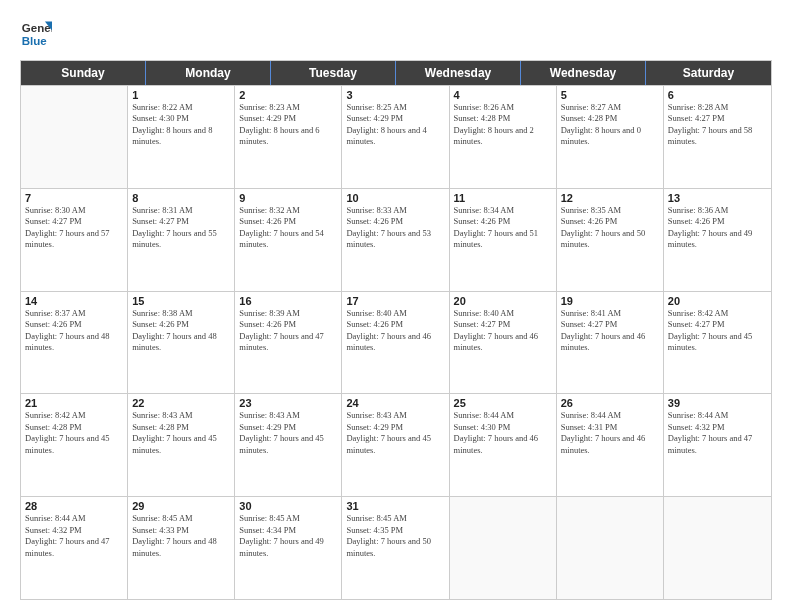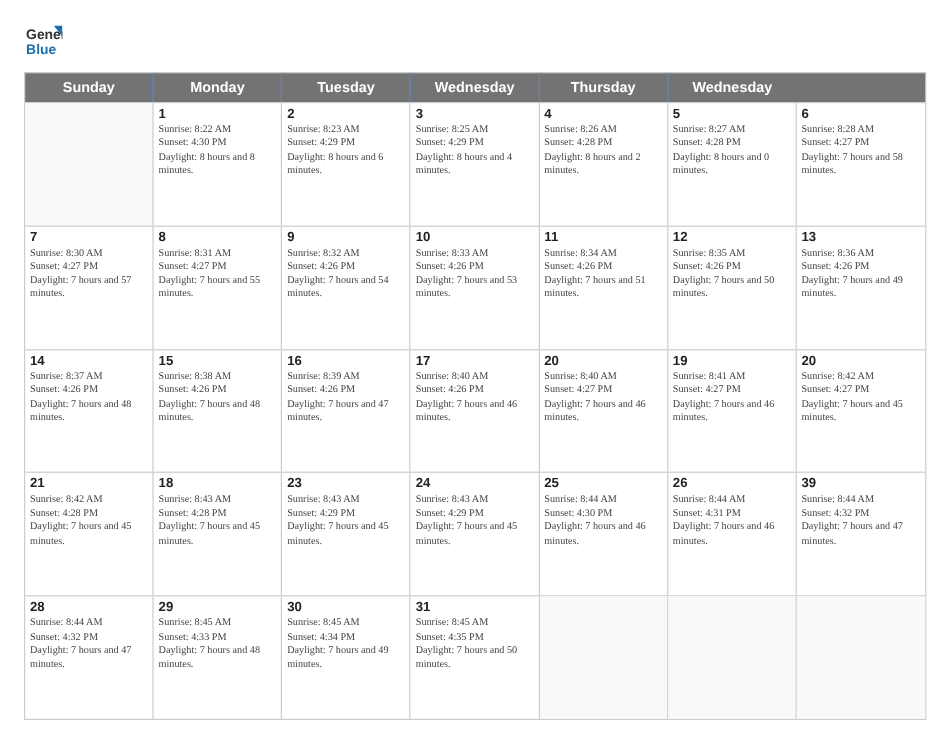--- a/index.html
+++ b/index.html
@@ -45,22 +45,22 @@
       color: #555;
     }
     .calendar {
       flex: 1;
       display: flex;
       flex-direction: column;
       border: 1px solid #ccc;
     }
     .cal-header-row {
       display: grid;
-      grid-template-columns: repeat(7, 1fr);
-      background: #737373;
+      grid-template-columns: repeat(6, 1fr);
+      background: #404040;
     }
     .cal-header-cell {
       color: #fff;
       font-size: 12px;
       font-weight: bold;
       text-align: center;
       padding: 5px 2px;
       border-right: 1px solid #5589d8;
     }
     .cal-header-cell:last-child { border-right: none; }
@@ -116,22 +116,22 @@
       <div class="subtitle"></div>
     </div>
   </div>
 
   <div class="calendar">
     <div class="cal-header-row" id="cal-header">
         <div class="cal-header-cell">Sunday</div>
         <div class="cal-header-cell">Monday</div>
         <div class="cal-header-cell">Tuesday</div>
         <div class="cal-header-cell">Wednesday</div>
-        <div class="cal-header-cell">Thursday</div>
         <div class="cal-header-cell">Wednesday</div>
+        <div class="cal-header-cell">Saturday</div>
       </div>
     <div class="cal-body" id="cal-body">
         <div class="cal-row">
           <div class="cal-cell empty"></div>
           <div class="cal-cell">
             <span class="day-num">1</span>
             <div class="day-info">Sunrise: 8:22 AM<br>Sunset: 4:30 PM<br>Daylight: 8 hours and 8 minutes.</div>
           </div>
           <div class="cal-cell">
             <span class="day-num">2</span>
@@ -213,21 +213,21 @@
             <span class="day-num">20</span>
             <div class="day-info">Sunrise: 8:42 AM<br>Sunset: 4:27 PM<br>Daylight: 7 hours and 45 minutes.</div>
           </div>
         </div>
         <div class="cal-row">
           <div class="cal-cell">
             <span class="day-num">21</span>
             <div class="day-info">Sunrise: 8:42 AM<br>Sunset: 4:28 PM<br>Daylight: 7 hours and 45 minutes.</div>
           </div>
           <div class="cal-cell">
-            <span class="day-num">18</span>
+            <span class="day-num">22</span>
             <div class="day-info">Sunrise: 8:43 AM<br>Sunset: 4:28 PM<br>Daylight: 7 hours and 45 minutes.</div>
           </div>
           <div class="cal-cell">
             <span class="day-num">23</span>
             <div class="day-info">Sunrise: 8:43 AM<br>Sunset: 4:29 PM<br>Daylight: 7 hours and 45 minutes.</div>
           </div>
           <div class="cal-cell">
             <span class="day-num">24</span>
             <div class="day-info">Sunrise: 8:43 AM<br>Sunset: 4:29 PM<br>Daylight: 7 hours and 45 minutes.</div>
           </div>

